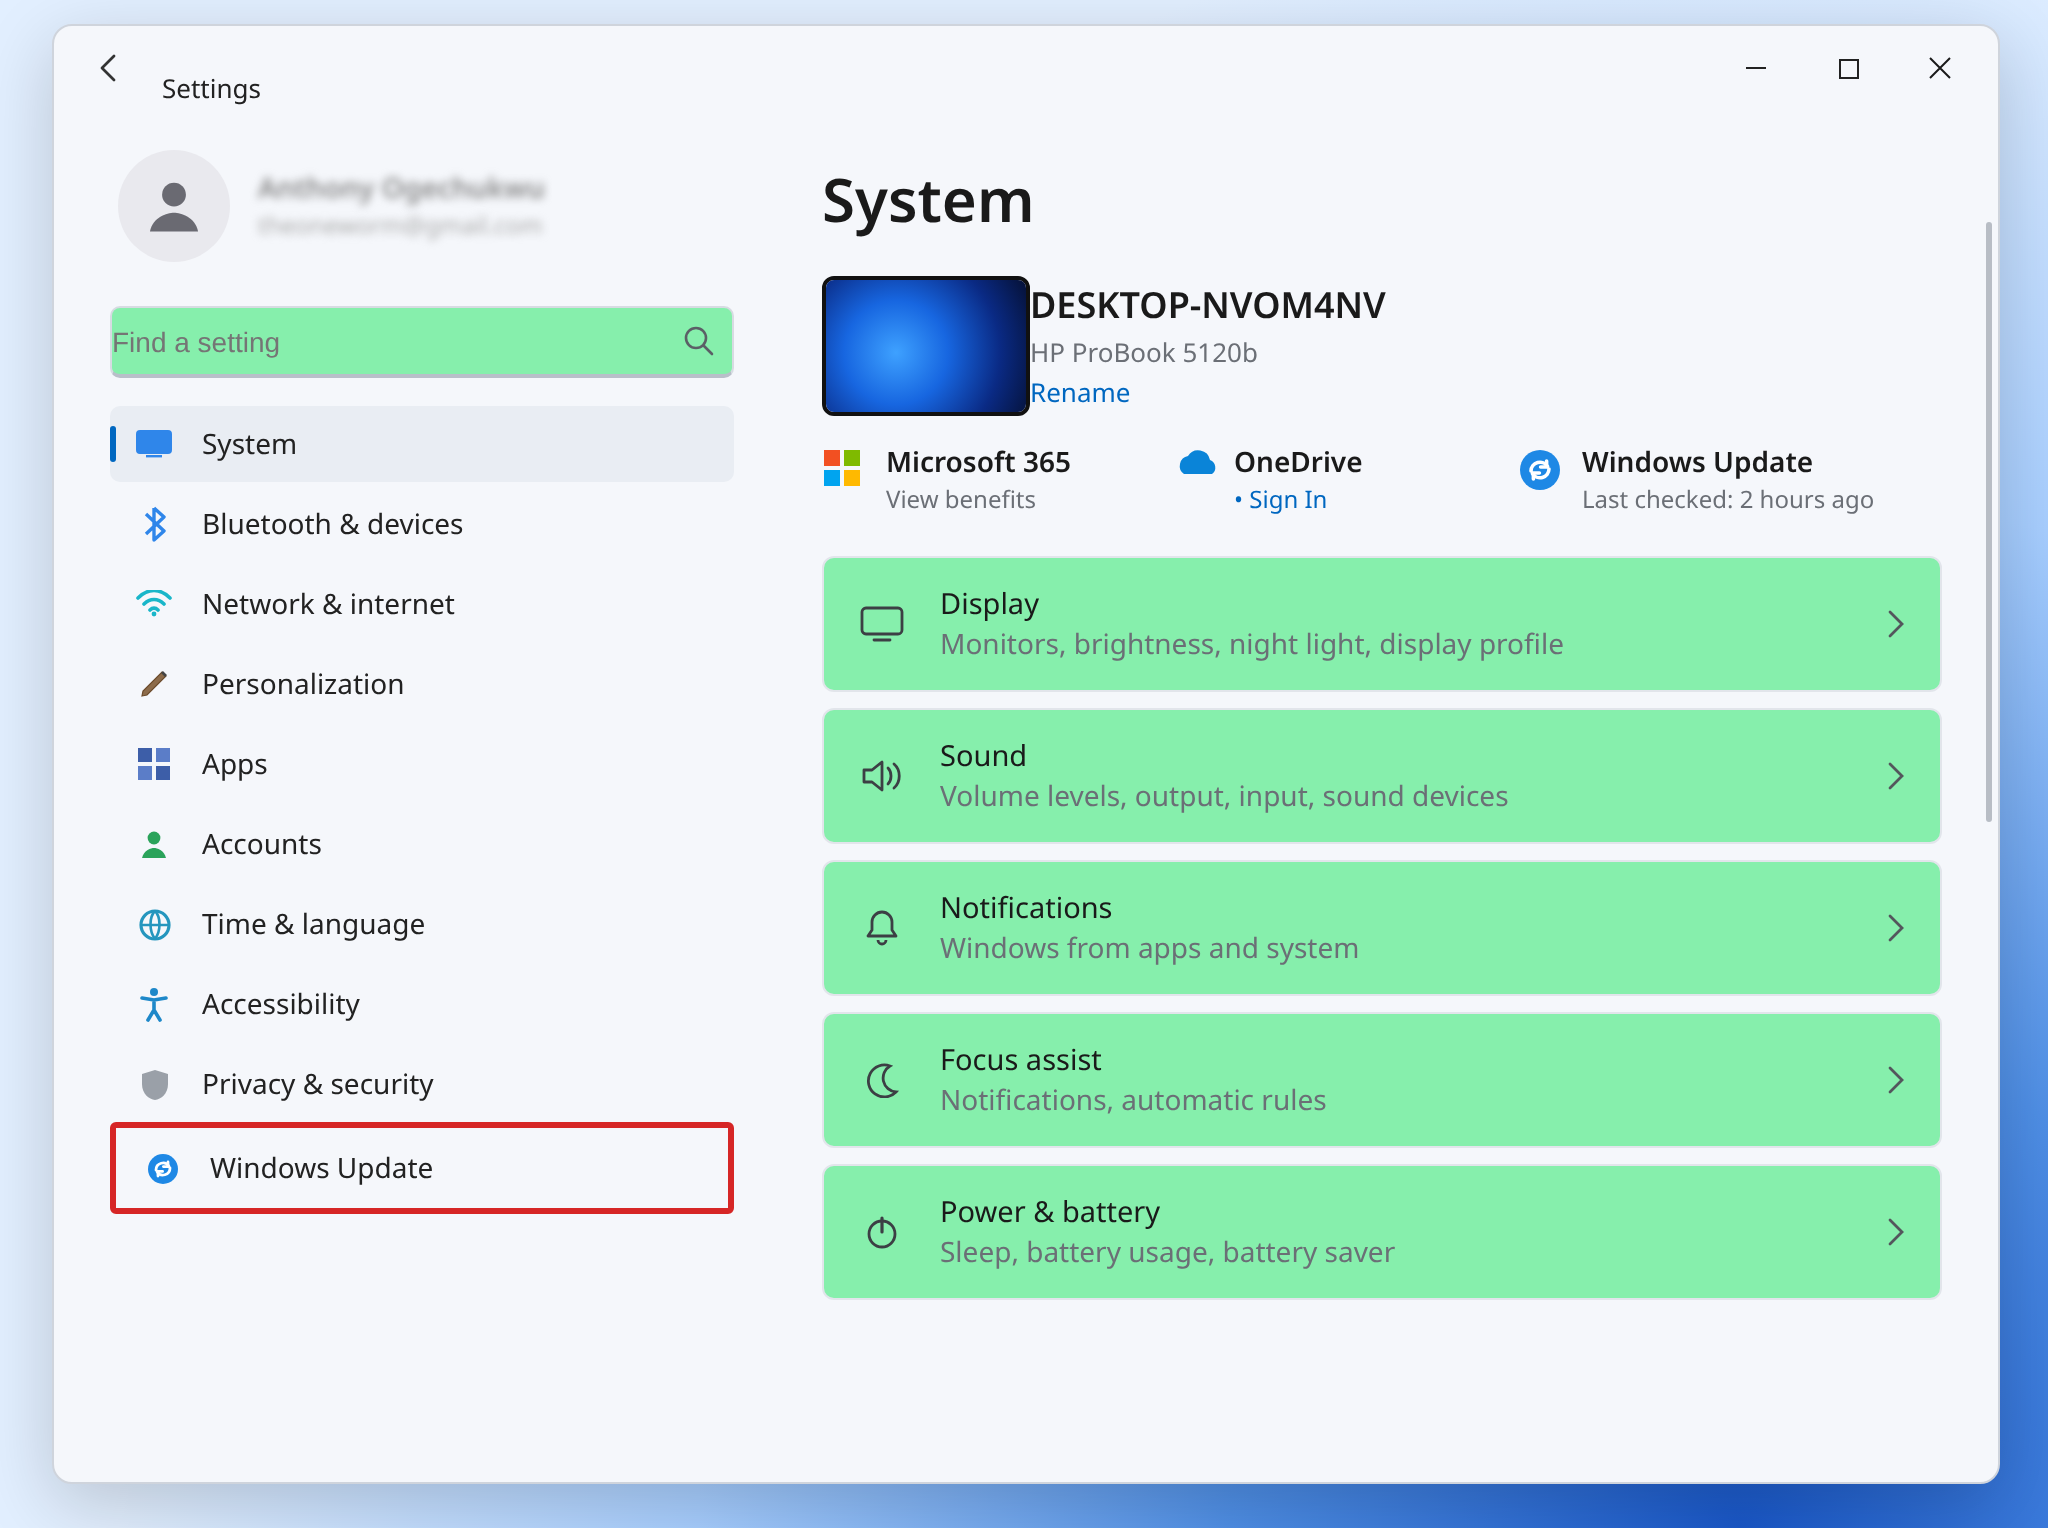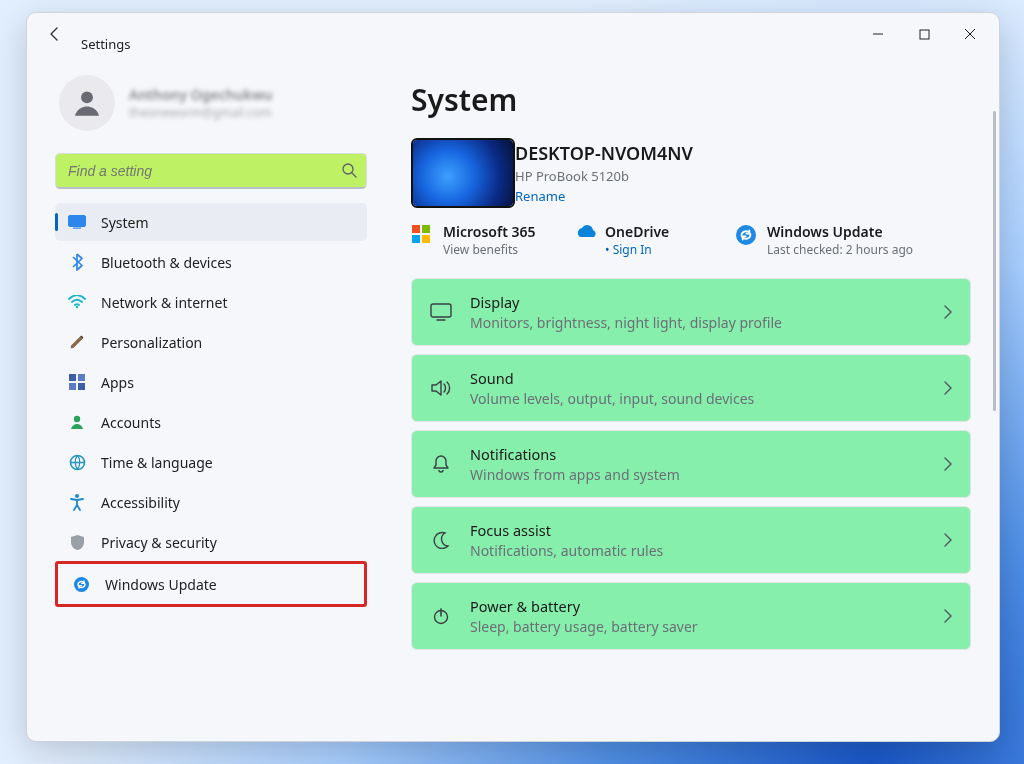--- a/index.html
+++ b/index.html
@@ -37,21 +37,21 @@
   
   .sidebar{width:318px;padding:4px 10px 10px 28px;display:flex;flex-direction:column;}
   .profile{display:flex;align-items:center;gap:14px;padding:16px 6px 18px 4px;}
   .avatar{width:56px;height:56px;border-radius:50%;background:#e9e9ee;display:flex;align-items:center;justify-content:center;}
   .avatar svg{width:34px;height:34px;fill:#6a6a72;}
   .profile-text .pname{font-weight:600;color:#888;filter:blur(2px);}
   .profile-text .pmail{font-size:12px;color:#aaa;filter:blur(2px);}
   .searchbox{position:relative;margin:4px 6px 14px 0;}
   .searchbox input{
     width:100%;height:36px;border:1px solid #d7dbe2;border-bottom:2px solid #b9bfc9;border-radius:5px;
-    background:#bef264;padding:0 38px 0 12px;font-size:14px;color:#333;outline:none;box-sizing:border-box;font-style:italic;
+    background:#86efac;padding:0 38px 0 0;font-size:14px;color:#333;outline:none;box-sizing:border-box;
   }
   .searchbox .sicon{position:absolute;right:10px;top:9px;color:#5b5f66;}
   .nav{display:flex;flex-direction:column;gap:2px;margin-right:6px;}
   .nav-item{
     display:flex;align-items:center;gap:14px;height:38px;border-radius:5px;padding:0 10px 0 12px;
     cursor:pointer;color:#222;position:relative;
   }
   .nav-item.selected{background:var(--item-selected);}
   .nav-item.selected::before{content:"";position:absolute;left:0;top:10px;bottom:10px;width:3px;background:var(--accent);border-radius:2px;}
   .nav-item .nicon{width:20px;height:20px;display:flex;align-items:center;justify-content:center;flex:0 0 20px;}
@@ -59,21 +59,21 @@
 
   
   .main{flex:1;padding:18px 28px 0 28px;overflow:hidden;position:relative;}
   .main h1{font-size:30px;font-weight:600;margin:6px 0 18px 0;}
   .pc-card{display:flex;align-items:center;margin-bottom:14px;}
   .pc-thumb{width:100px;height:66px;border:2px solid #111;border-radius:6px;overflow:hidden;background:#0a0d18;display:flex;align-items:center;justify-content:center;}
   .pc-thumb .bloom{width:100%;height:100%;background:radial-gradient(circle at 35% 55%,#3ea1ff 0%,#1766e0 35%,#0a2a84 70%,#051136 100%);}
   .pc-info .pcname{font-size:18px;font-weight:600;}
   .pc-info .pcmodel{font-size:13px;color:var(--text-muted);margin-top:2px;}
   .pc-info .rename{font-size:13px;color:var(--accent);margin-top:2px;cursor:pointer;}
-  .quick{display:flex;gap:12px;margin:4px 0 20px 0;flex-wrap:wrap;}
+  .quick{display:flex;gap:24px;margin:4px 0 20px 0;flex-wrap:wrap;}
   .qitem{display:flex;align-items:flex-start;gap:10px;min-width:150px;}
   .qitem .qicon{width:22px;height:22px;flex:0 0 22px;margin-top:2px;}
   .qitem .qtitle{font-weight:600;font-size:14px;}
   .qitem .qsub{font-size:12px;color:var(--text-muted);}
   .qitem .qsub.link{color:var(--accent);cursor:pointer;}
   .qitem .qsub.bullet::before{content:"• ";color:var(--accent);}
   .cards{display:flex;flex-direction:column;gap:8px;}
   .card{
     background:#86efac;border:1px solid var(--border);border-radius:6px;
     height:66px;display:flex;align-items:center;padding:0 18px;gap:18px;cursor:pointer;

